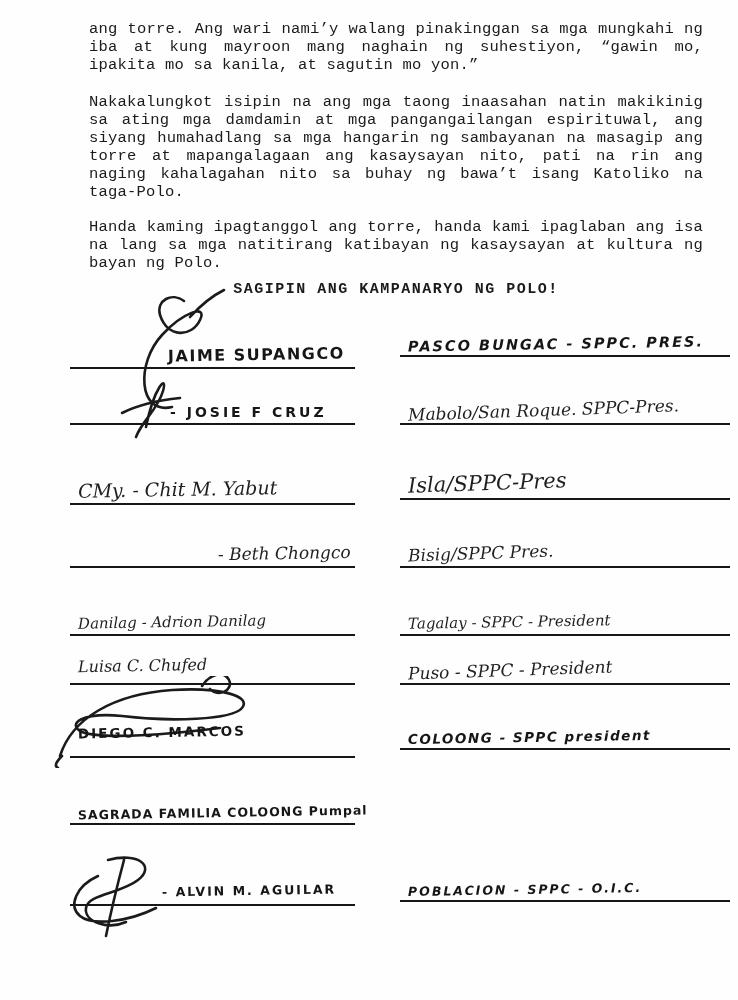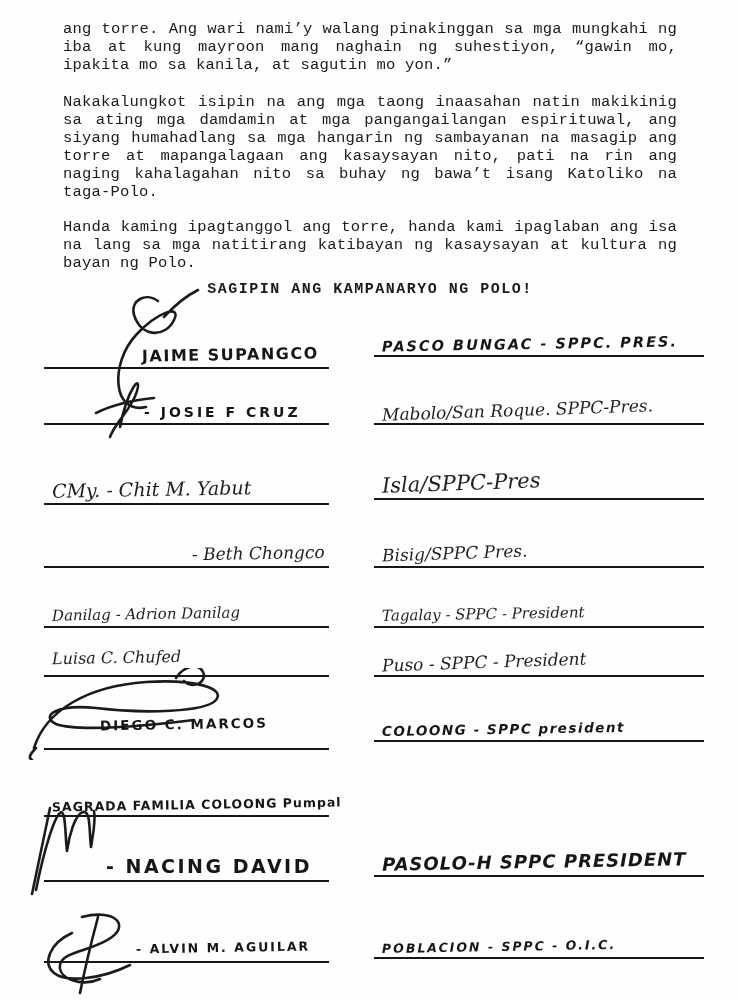--- a/index.html
+++ b/index.html
@@ -5,20 +5,21 @@
   html,body { margin:0; padding:0; background:#888; }
   .page {
     position:relative;
     width:738px; height:1000px;
     margin:0 auto;
     background:#fefefe;
     color:#1b1b1b;
     overflow:hidden;
     box-sizing:border-box;
     padding-top:20px;
+    padding-left:26px;
   }
   
   .bodytext {
     width:614px;
     margin-left:63px;
     font-family:"Liberation Mono", monospace;
     font-size:15.5px;
     line-height:18px;
     letter-spacing:0.2px;
     text-align:justify;
@@ -37,21 +38,21 @@
   .sigs { margin-left:44px; width:660px; }
   .sig-row { display:grid; grid-template-columns:285px 330px; column-gap:45px; }
   .cell {
     position:relative;
     border-bottom:2px solid #171717;
     display:flex;
     align-items:flex-end;
     padding:0 4px 3px 8px;
     box-sizing:border-box;
   }
-  .h1{height:70px}.h2{height:56px}.h3{height:80px}.h4{height:63px}.h5{height:60px}
+  .h1{height:70px}.h2{height:56px}.h3{height:80px}.h4{height:63px}.h5{height:68px}
   .h6{height:49px}.h7{height:73px}.h8{height:67px}.h9{height:65px}.h10{height:81px}
   .up12{transform:translateY(-12px)} .up8{transform:translateY(-8px)}
   .up5{transform:translateY(-5px)}  .up4{transform:translateY(-4px)}
   
   .cur { font-family:"DejaVu Serif", serif; font-style:italic; color:#1f1f1f; white-space:nowrap; }
   .prt { font-family:"DejaVu Sans", sans-serif; font-weight:700; color:#161616; white-space:nowrap; }
   .prt-i { font-family:"DejaVu Sans", sans-serif; font-weight:700; font-style:italic; color:#161616; white-space:nowrap; }
   .rot-1 { display:inline-block; transform:rotate(-1deg); }
   .rot-2 { display:inline-block; transform:rotate(-2deg); }
   .scribble { position:absolute; pointer-events:none; }
@@ -125,48 +126,37 @@
     <div class="sig-row">
       <div class="cell h6" style="padding-bottom:8px">
         <span class="cur rot-1" style="font-size:16px">Luisa C. Chufed</span>
       </div>
       <div class="cell h6">
         <span class="cur rot-2" style="font-size:17px">Puso - SPPC - President</span>
       </div>
     </div>
 
     <div class="sig-row">
-      <div class="cell h7" style="justify-content:center;padding-right:14px;padding-bottom:16px">
+      <div class="cell h7" style="justify-content:flex-start;padding-right:14px;padding-bottom:16px">
         <svg class="scribble" style="left:-18px;bottom:-12px" width="220" height="92" viewBox="0 0 220 92">
           <path d="M8,80 C20,42 62,18 120,14 C168,11 200,20 190,32 C180,44 118,46 70,40 C30,36 14,48 30,56 C52,64 120,58 168,52 M150,10 C158,-2 172,-6 177,4 C182,14 166,22 158,13 M10,80 C4,86 2,90 6,92"></path>
         </svg>
         <span class="prt rot-1" style="font-size:13.5px;letter-spacing:2px">DIEGO C. MARCOS</span>
       </div>
       <div class="cell h7 up8">
         <span class="prt-i rot-1" style="font-size:13.5px;letter-spacing:1.5px">COLOONG - SPPC president</span>
       </div>
     </div>
 
     <div class="sig-row">
       <div class="cell h8">
         <span class="prt rot-1" style="font-size:12.5px;letter-spacing:1px">SAGRADA FAMILIA COLOONG Pumpal</span>
       </div>
     </div>
 
-    <div class="sig-row">
-      <div class="cell h9" style="padding-left:62px">
-        <svg class="scribble" style="left:-14px;bottom:-16px" width="78" height="90" viewBox="0 0 78 90">
-          <path d="M6,84 C14,44 24,12 30,7 C36,2 35,30 37,45 C39,30 45,8 53,6 C61,4 59,26 61,41 C63,28 66,15 64,5 M2,88 L20,2"></path>
-        </svg>
-        <span class="prt" style="font-size:19px;letter-spacing:2.5px">- NACING DAVID</span>
-      </div>
-      <div class="cell h9 up5">
-        <span class="prt-i rot-1" style="font-size:18px;letter-spacing:1px">PASOLO-H SPPC PRESIDENT</span>
-      </div>
-    </div>
 
     <div class="sig-row">
       <div class="cell h10" style="padding-left:92px;padding-bottom:6px">
         <svg class="scribble" style="left:-4px;bottom:-34px" width="112" height="88" viewBox="0 0 112 88">
           <path d="M42,10 C72,2 90,16 72,30 C54,44 22,44 20,58 C18,72 42,80 60,72 M32,26 C10,36 2,56 14,66 C26,76 62,72 90,58 M58,10 C50,40 44,66 40,86"></path>
         </svg>
         <span class="prt rot-1" style="font-size:12.5px;letter-spacing:2px">- ALVIN M. AGUILAR</span>
       </div>
       <div class="cell h10 up4">
         <span class="prt-i rot-1" style="font-size:12.5px;letter-spacing:2px">POBLACION - SPPC - O.I.C.</span>

